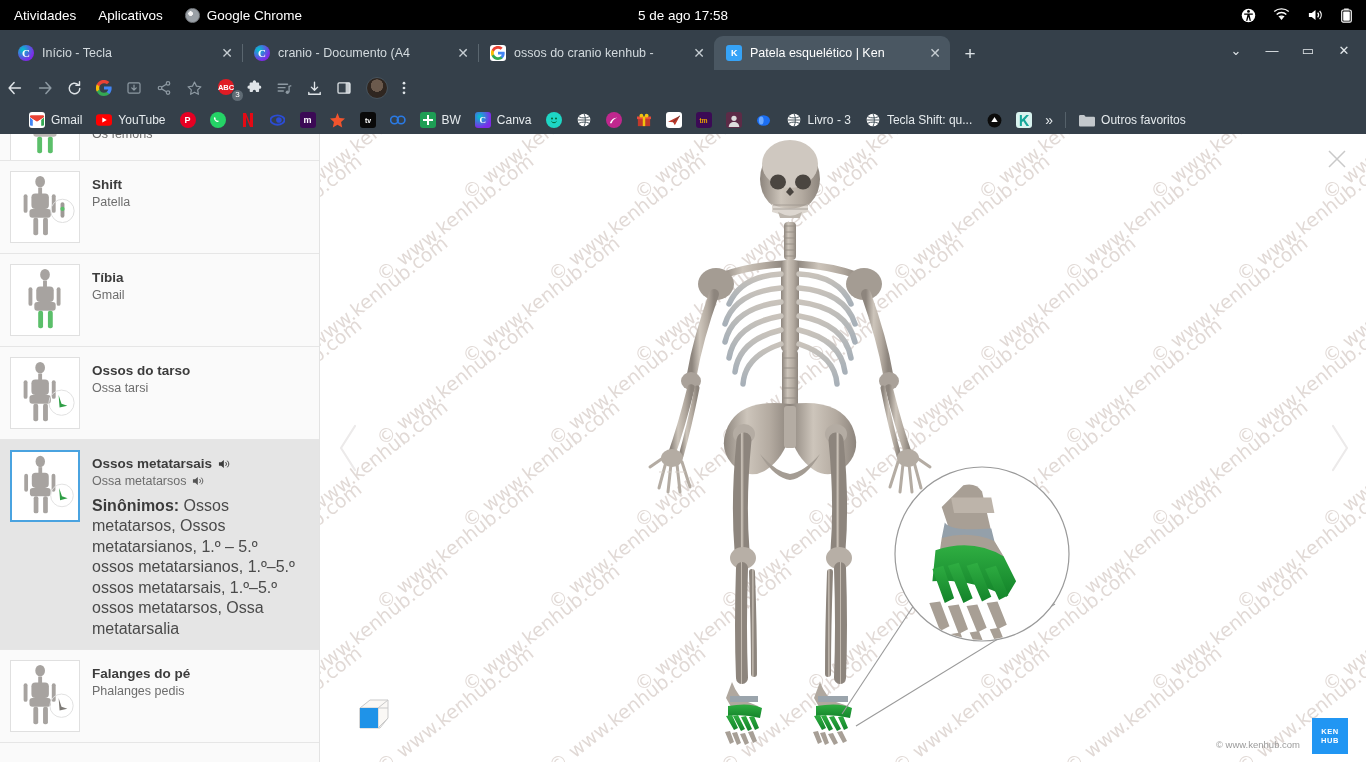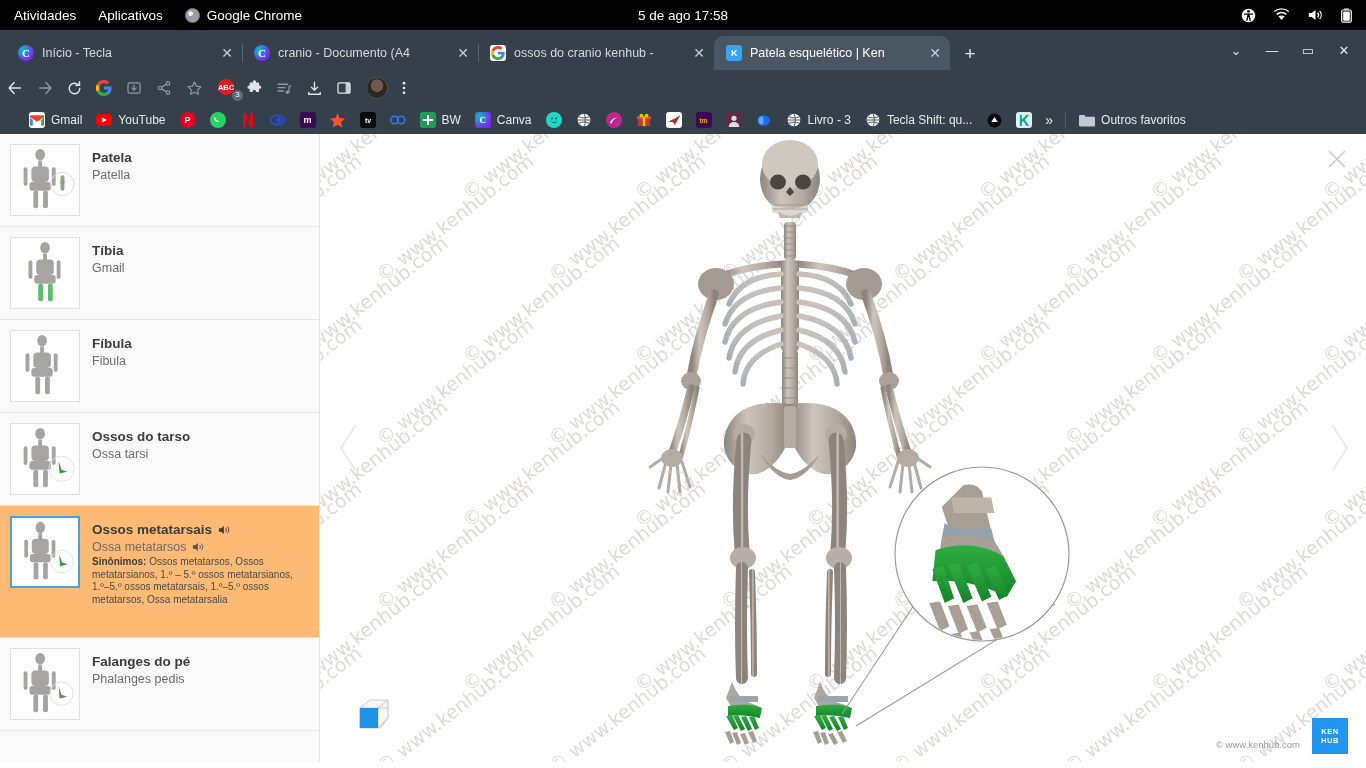--- a/index.html
+++ b/index.html
@@ -141,36 +141,36 @@
     width: 320px; flex: 0 0 320px; height: 628px;
     background: #fafafa; border-right: 1px solid #e3e3e3;
     overflow: hidden; position: relative;
   }
   .side-item {
     display: flex; align-items: flex-start; gap: 12px;
     padding: 10px 14px 10px 10px;
     border-bottom: 1px solid #e6e6e6; cursor: pointer;
     background: #fafafa; min-height: 91px;
   }
-  .side-item.selected { background: #fdba74; }
+  .side-item.selected { background: #e5e5e5; }
   .thumb {
     width: 70px; height: 72px; flex: 0 0 70px;
     background: #fff; border: 1px solid #e0e0e0;
     position: relative; overflow: hidden;
   }
   .side-item.selected .thumb { border: 2px solid #4aa3e0; }
   .thumb svg { position: absolute; inset: 0; width: 100%; height: 100%; }
   .side-txt { padding-top: 6px; min-width: 0; }
   .side-name {
     font-size: 13.5px; font-weight: bold; color: #3c3c3c;
     line-height: 1.25; display: flex; align-items: center; gap: 6px;
   }
   .side-lat { font-size: 12.5px; color: #6d6d6d; line-height: 1.35; display: flex; align-items: center; gap: 6px; }
   .syn {
-    font-size: 10px; color: #4a4a4a; line-height: 1.28;
+    margin-top: 6px; font-size: 16px; color: #4a4a4a; line-height: 1.28;
     max-width: 205px;
   }
   .syn b { color: #3c3c3c; }
   .spk { display: inline-block; width: 13px; height: 12px; }
 
   
   #viewer {
     flex: 1 1 auto; position: relative; background: #fff; overflow: hidden;
   }
   #watermarks {
@@ -623,20 +623,41 @@
           </svg>
       </span>
       <span>Outros favoritos</span>
     </span>
   </div>
 
   <div id="page">
 
     <div id="sidebar">
 
+      <div class="side-item" style="min-height:0;height:27px;padding-top:0;overflow:hidden">
+        <div class="thumb" style="margin-top:-45px">
+          <svg viewBox="0 0 70 72">
+            <g fill="#b9b6b2">
+                <ellipse cx="35" cy="9" rx="5" ry="6"></ellipse>
+                <rect x="33" y="15" width="4" height="8"></rect>
+                <rect x="25" y="22" width="20" height="17" rx="4"></rect>
+                <rect x="23" y="39" width="24" height="9" rx="3"></rect>
+                <rect x="18" y="23" width="4" height="20" rx="2"></rect>
+                <rect x="48" y="23" width="4" height="20" rx="2"></rect>
+              </g>
+            <g fill="#5bbf6a">
+                <rect x="27" y="48" width="5" height="17" rx="2"></rect>
+                <rect x="38" y="48" width="5" height="17" rx="2"></rect>
+              </g>
+          </svg>
+        </div>
+        <div class="side-txt" style="padding-top:0;margin-top:-8px">
+          <div class="side-lat">Os femoris</div>
+        </div>
+      </div>
 
       <div class="side-item">
         <div class="thumb">
           <svg viewBox="0 0 70 72">
             <g fill="#9e9a96" opacity=".9">
                 <ellipse cx="30" cy="10" rx="5" ry="6"></ellipse>
                 <rect x="28" y="16" width="4" height="7"></rect>
                 <rect x="21" y="22" width="18" height="16" rx="4"></rect>
                 <rect x="19" y="38" width="22" height="9" rx="3"></rect>
                 <rect x="13" y="23" width="4" height="19" rx="2"></rect>
@@ -645,21 +666,21 @@
                 <rect x="33" y="47" width="5" height="18" rx="2"></rect>
               </g>
             <circle cx="53" cy="40" r="12" fill="none" stroke="#ddd" stroke-width="1"></circle>
             <g fill="#9e9a96">
                 <rect x="51" y="31" width="4" height="16" rx="2"></rect>
                 <circle cx="53" cy="38" r="2.2" fill="#5bbf6a"></circle>
               </g>
           </svg>
         </div>
         <div class="side-txt">
-          <div class="side-name">Patela</div>
+          <div class="side-name">Shift</div>
           <div class="side-lat">Patella</div>
         </div>
       </div>
 
       <div class="side-item">
         <div class="thumb">
           <svg viewBox="0 0 70 72">
             <g fill="#9e9a96" opacity=".9">
                 <ellipse cx="35" cy="10" rx="5" ry="6"></ellipse>
                 <rect x="33" y="16" width="4" height="7"></rect>
@@ -673,40 +694,20 @@
                 <rect x="38" y="47" width="5" height="18" rx="2"></rect>
               </g>
           </svg>
         </div>
         <div class="side-txt">
           <div class="side-name">Tíbia</div>
           <div class="side-lat">Gmail</div>
         </div>
       </div>
 
-      <div class="side-item">
-        <div class="thumb">
-          <svg viewBox="0 0 70 72">
-            <g fill="#9e9a96" opacity=".9">
-                <ellipse cx="32" cy="10" rx="5" ry="6"></ellipse>
-                <rect x="30" y="16" width="4" height="7"></rect>
-                <rect x="23" y="22" width="18" height="16" rx="4"></rect>
-                <rect x="21" y="38" width="22" height="9" rx="3"></rect>
-                <rect x="15" y="23" width="4" height="19" rx="2"></rect>
-                <rect x="44" y="23" width="4" height="19" rx="2"></rect>
-                <rect x="25" y="47" width="5" height="18" rx="2"></rect>
-                <rect x="35" y="47" width="5" height="18" rx="2"></rect>
-              </g>
-          </svg>
-        </div>
-        <div class="side-txt">
-          <div class="side-name">Fíbula</div>
-          <div class="side-lat">Fibula</div>
-        </div>
-      </div>
 
       <div class="side-item">
         <div class="thumb">
           <svg viewBox="0 0 70 72">
             <g fill="#9e9a96" opacity=".9">
                 <ellipse cx="30" cy="10" rx="5" ry="6"></ellipse>
                 <rect x="28" y="16" width="4" height="7"></rect>
                 <rect x="21" y="22" width="18" height="16" rx="4"></rect>
                 <rect x="19" y="38" width="22" height="9" rx="3"></rect>
                 <rect x="13" y="23" width="4" height="19" rx="2"></rect>

